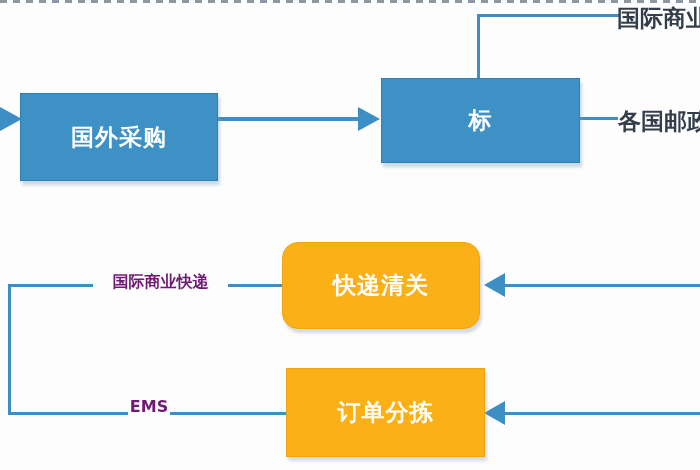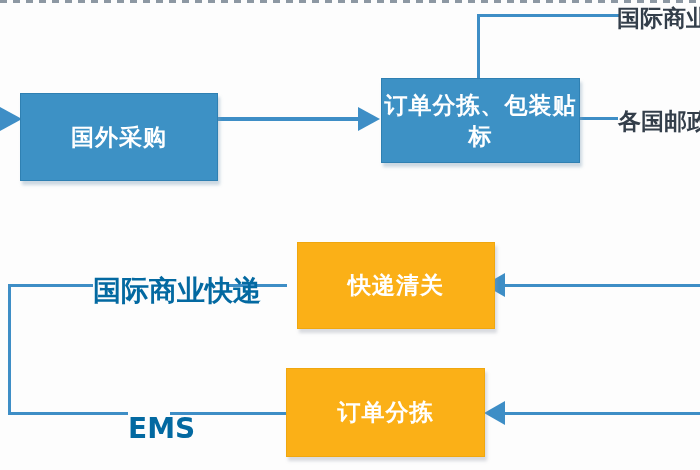--- a/index.html
+++ b/index.html
@@ -35,21 +35,21 @@
     border-left:22px solid #3e8ec6;
   }
   .arrow-left{
     position:absolute;width:0;height:0;z-index:1;
     border-top:12px solid transparent;border-bottom:12px solid transparent;
     border-right:21px solid #3e8ec6;
   }
   
   .flow-label{
     position:absolute;z-index:3;white-space:nowrap;
-    font-size:28px;font-weight:600;color:#0369a1;text-align:right;
+    font-size:16px;font-weight:600;color:#701a75;text-align:center;
   }
   .edge-label{
     position:absolute;z-index:3;white-space:nowrap;
     font-size:23px;font-weight:600;color:#333e4a;
   }
 </style>
 </head>
 <body>
 
 <div class="stage">
@@ -60,48 +60,47 @@
 
   <div class="box blue" style="left:20px;top:93px;width:196px;height:86px;">
     <span>国外采购</span>
   </div>
 
   <div class="hline" style="left:216px;top:117px;width:143px;height:4px;"></div>
   <div class="arrow-right" style="left:358px;top:107px;"></div>
 
   <div class="box blue" style="left:381px;top:78px;width:197px;height:83px;">
     <span class="two-line">
-      <span>订单分拣、包装贴</span>
       <span>标</span>
     </span>
   </div>
 
   <div class="vline" style="left:477px;top:15px;width:3px;height:63px;"></div>
   <div class="hline" style="left:477px;top:14px;width:142px;height:3px;"></div>
   <div class="edge-label" style="left:617px;top:3px;">国际商业</div>
 
   <div class="hline" style="left:578px;top:117px;width:40px;height:3px;"></div>
   <div class="edge-label" style="left:618px;top:106px;">各国邮政</div>
 
-  <div class="box orange" style="left:297px;top:242px;width:196px;height:85px;">
+  <div class="box orange" style="left:282px;top:242px;width:196px;height:85px;border-radius:16px;">
     <span>快递清关</span>
   </div>
 
   <div class="box orange" style="left:286px;top:368px;width:197px;height:87px;">
     <span>订单分拣</span>
   </div>
 
   <div class="vline" style="left:8px;top:284px;width:3px;height:131px;"></div>
 
   <div class="hline" style="left:8px;top:284px;width:85px;height:3px;"></div>
   <div class="flow-label" style="left:93px;top:272px;width:135px;">国际商业快递</div>
   <div class="hline" style="left:228px;top:284px;width:59px;height:3px;"></div>
 
   <div class="hline" style="left:8px;top:412px;width:120px;height:3px;"></div>
-  <div class="flow-label" style="left:128px;top:412px;width:42px;">EMS</div>
+  <div class="flow-label" style="left:128px;top:397px;width:42px;">EMS</div>
   <div class="hline" style="left:170px;top:412px;width:116px;height:3px;"></div>
 
   <div class="hline" style="left:504px;top:284px;width:196px;height:3px;"></div>
   <div class="arrow-left" style="left:484px;top:273px;"></div>
 
   <div class="hline" style="left:504px;top:412px;width:196px;height:3px;"></div>
   <div class="arrow-left" style="left:484px;top:401px;"></div>
 
 </div>
 

